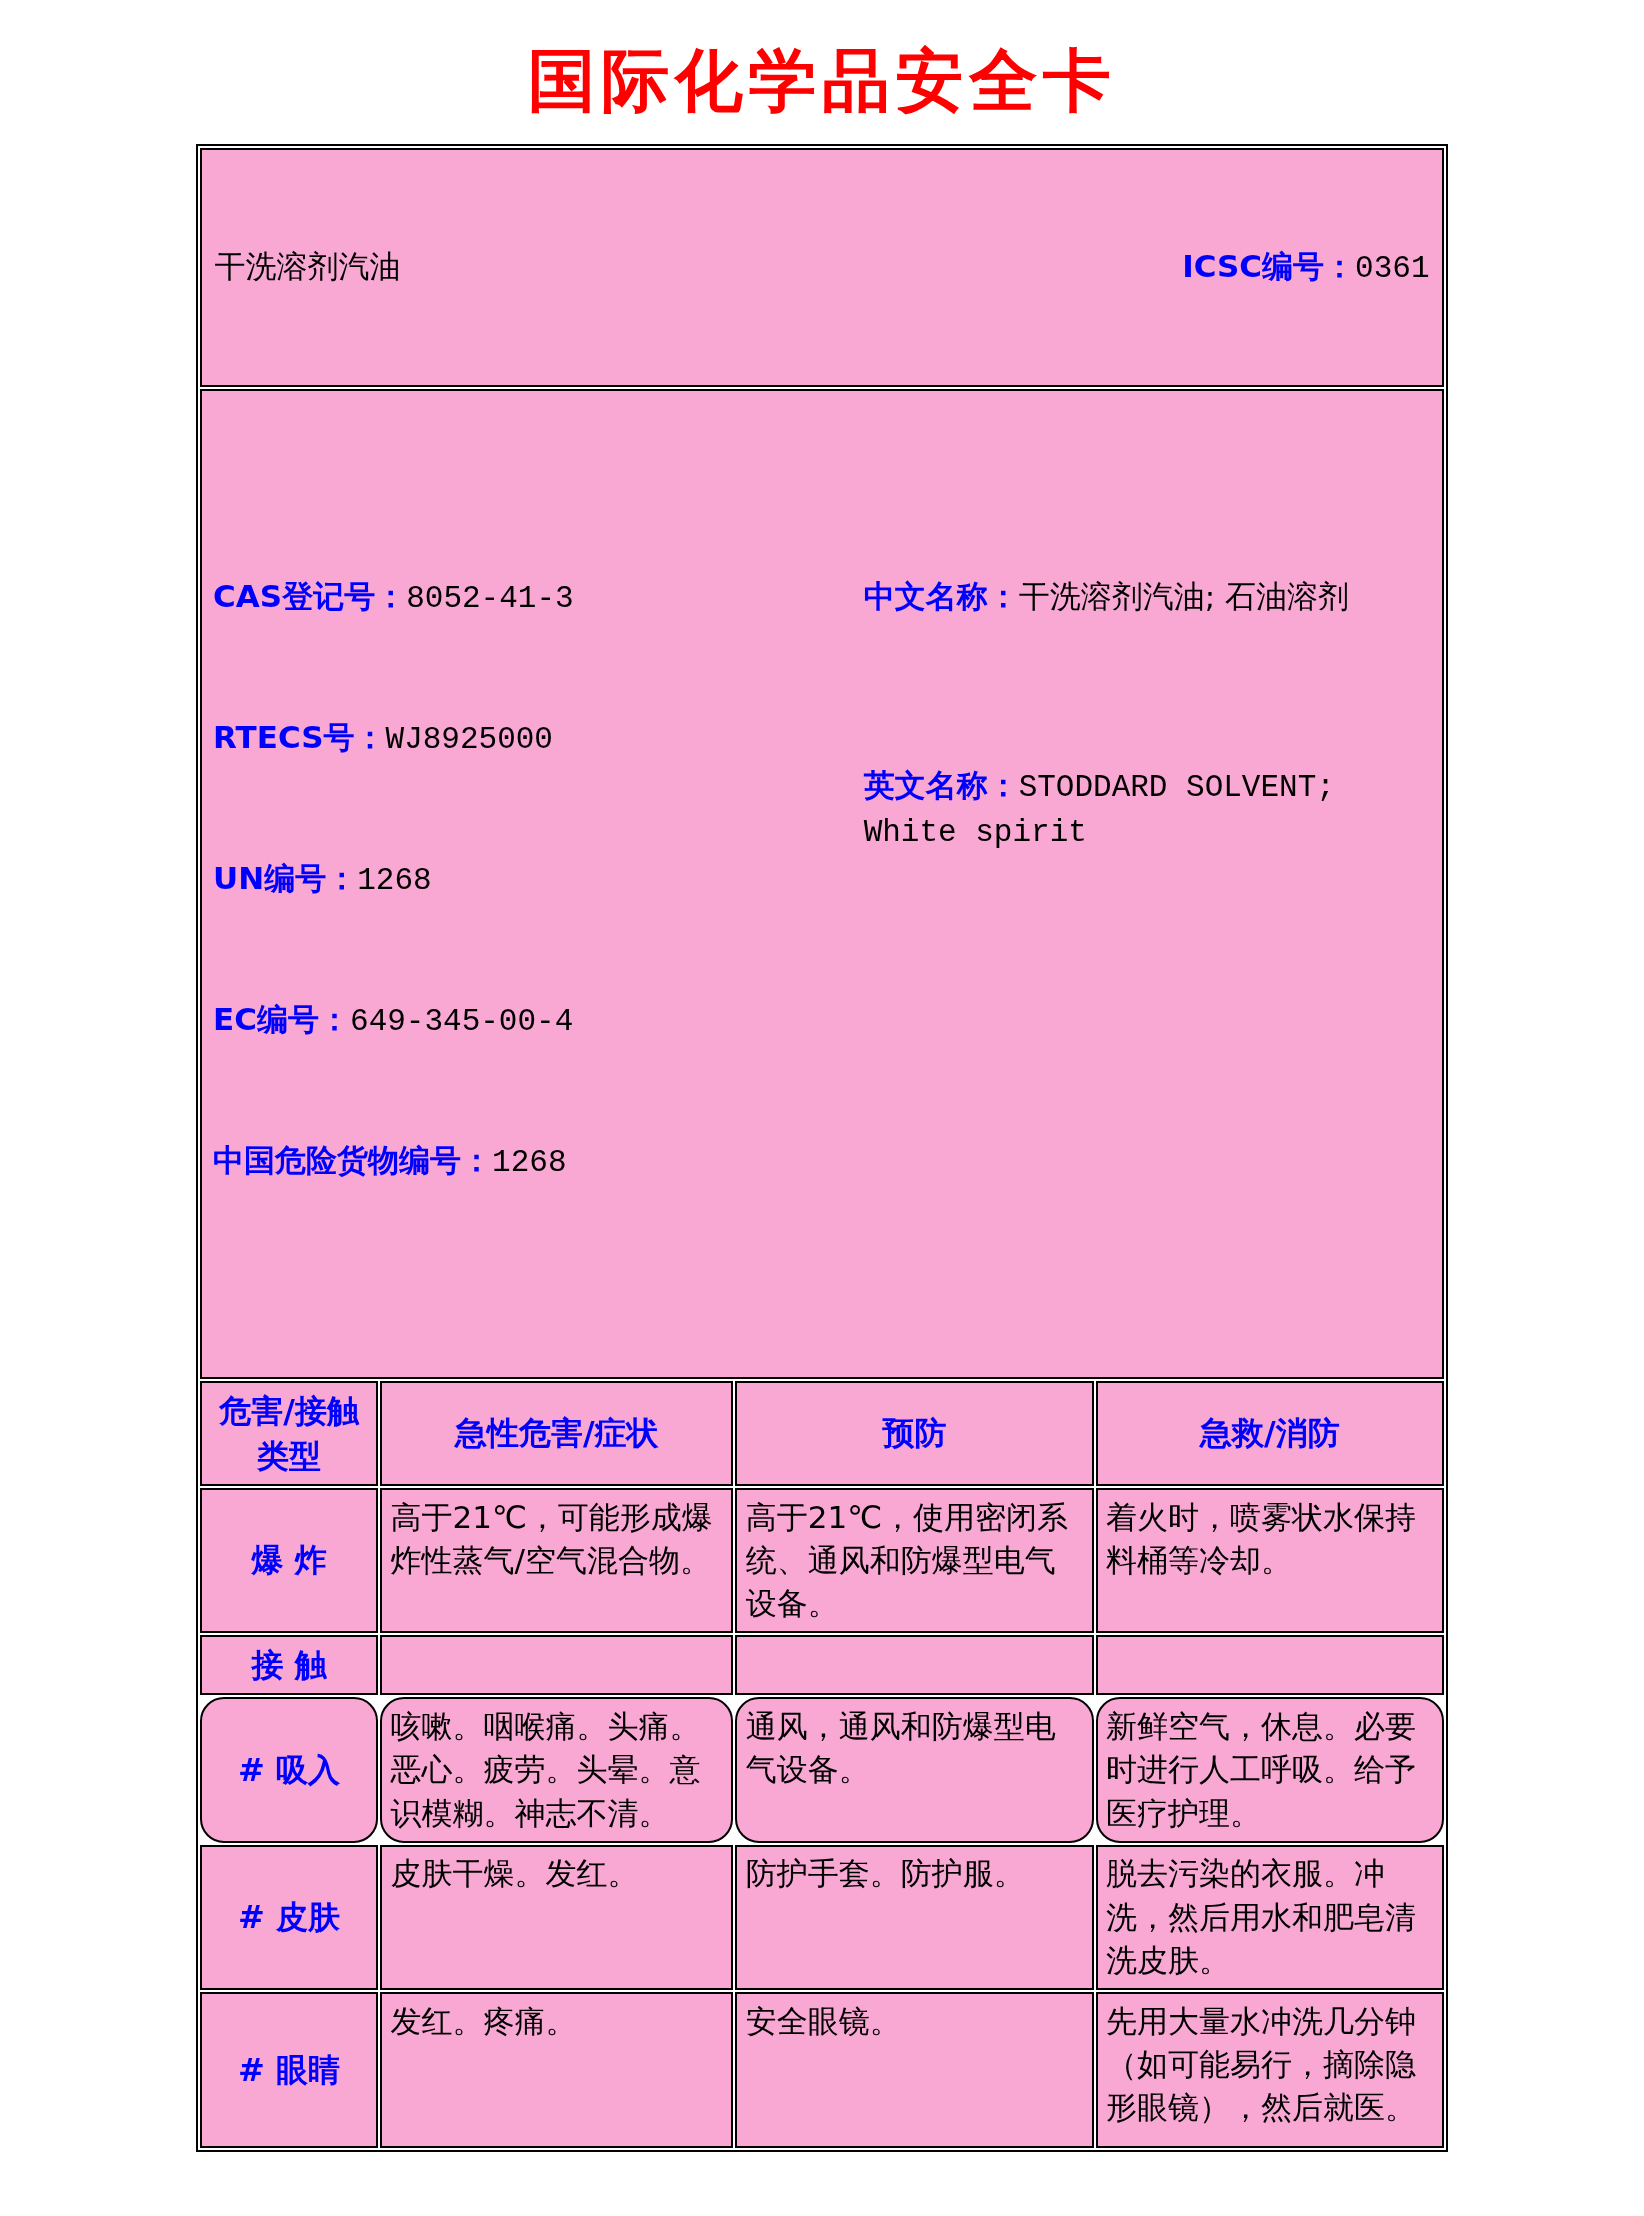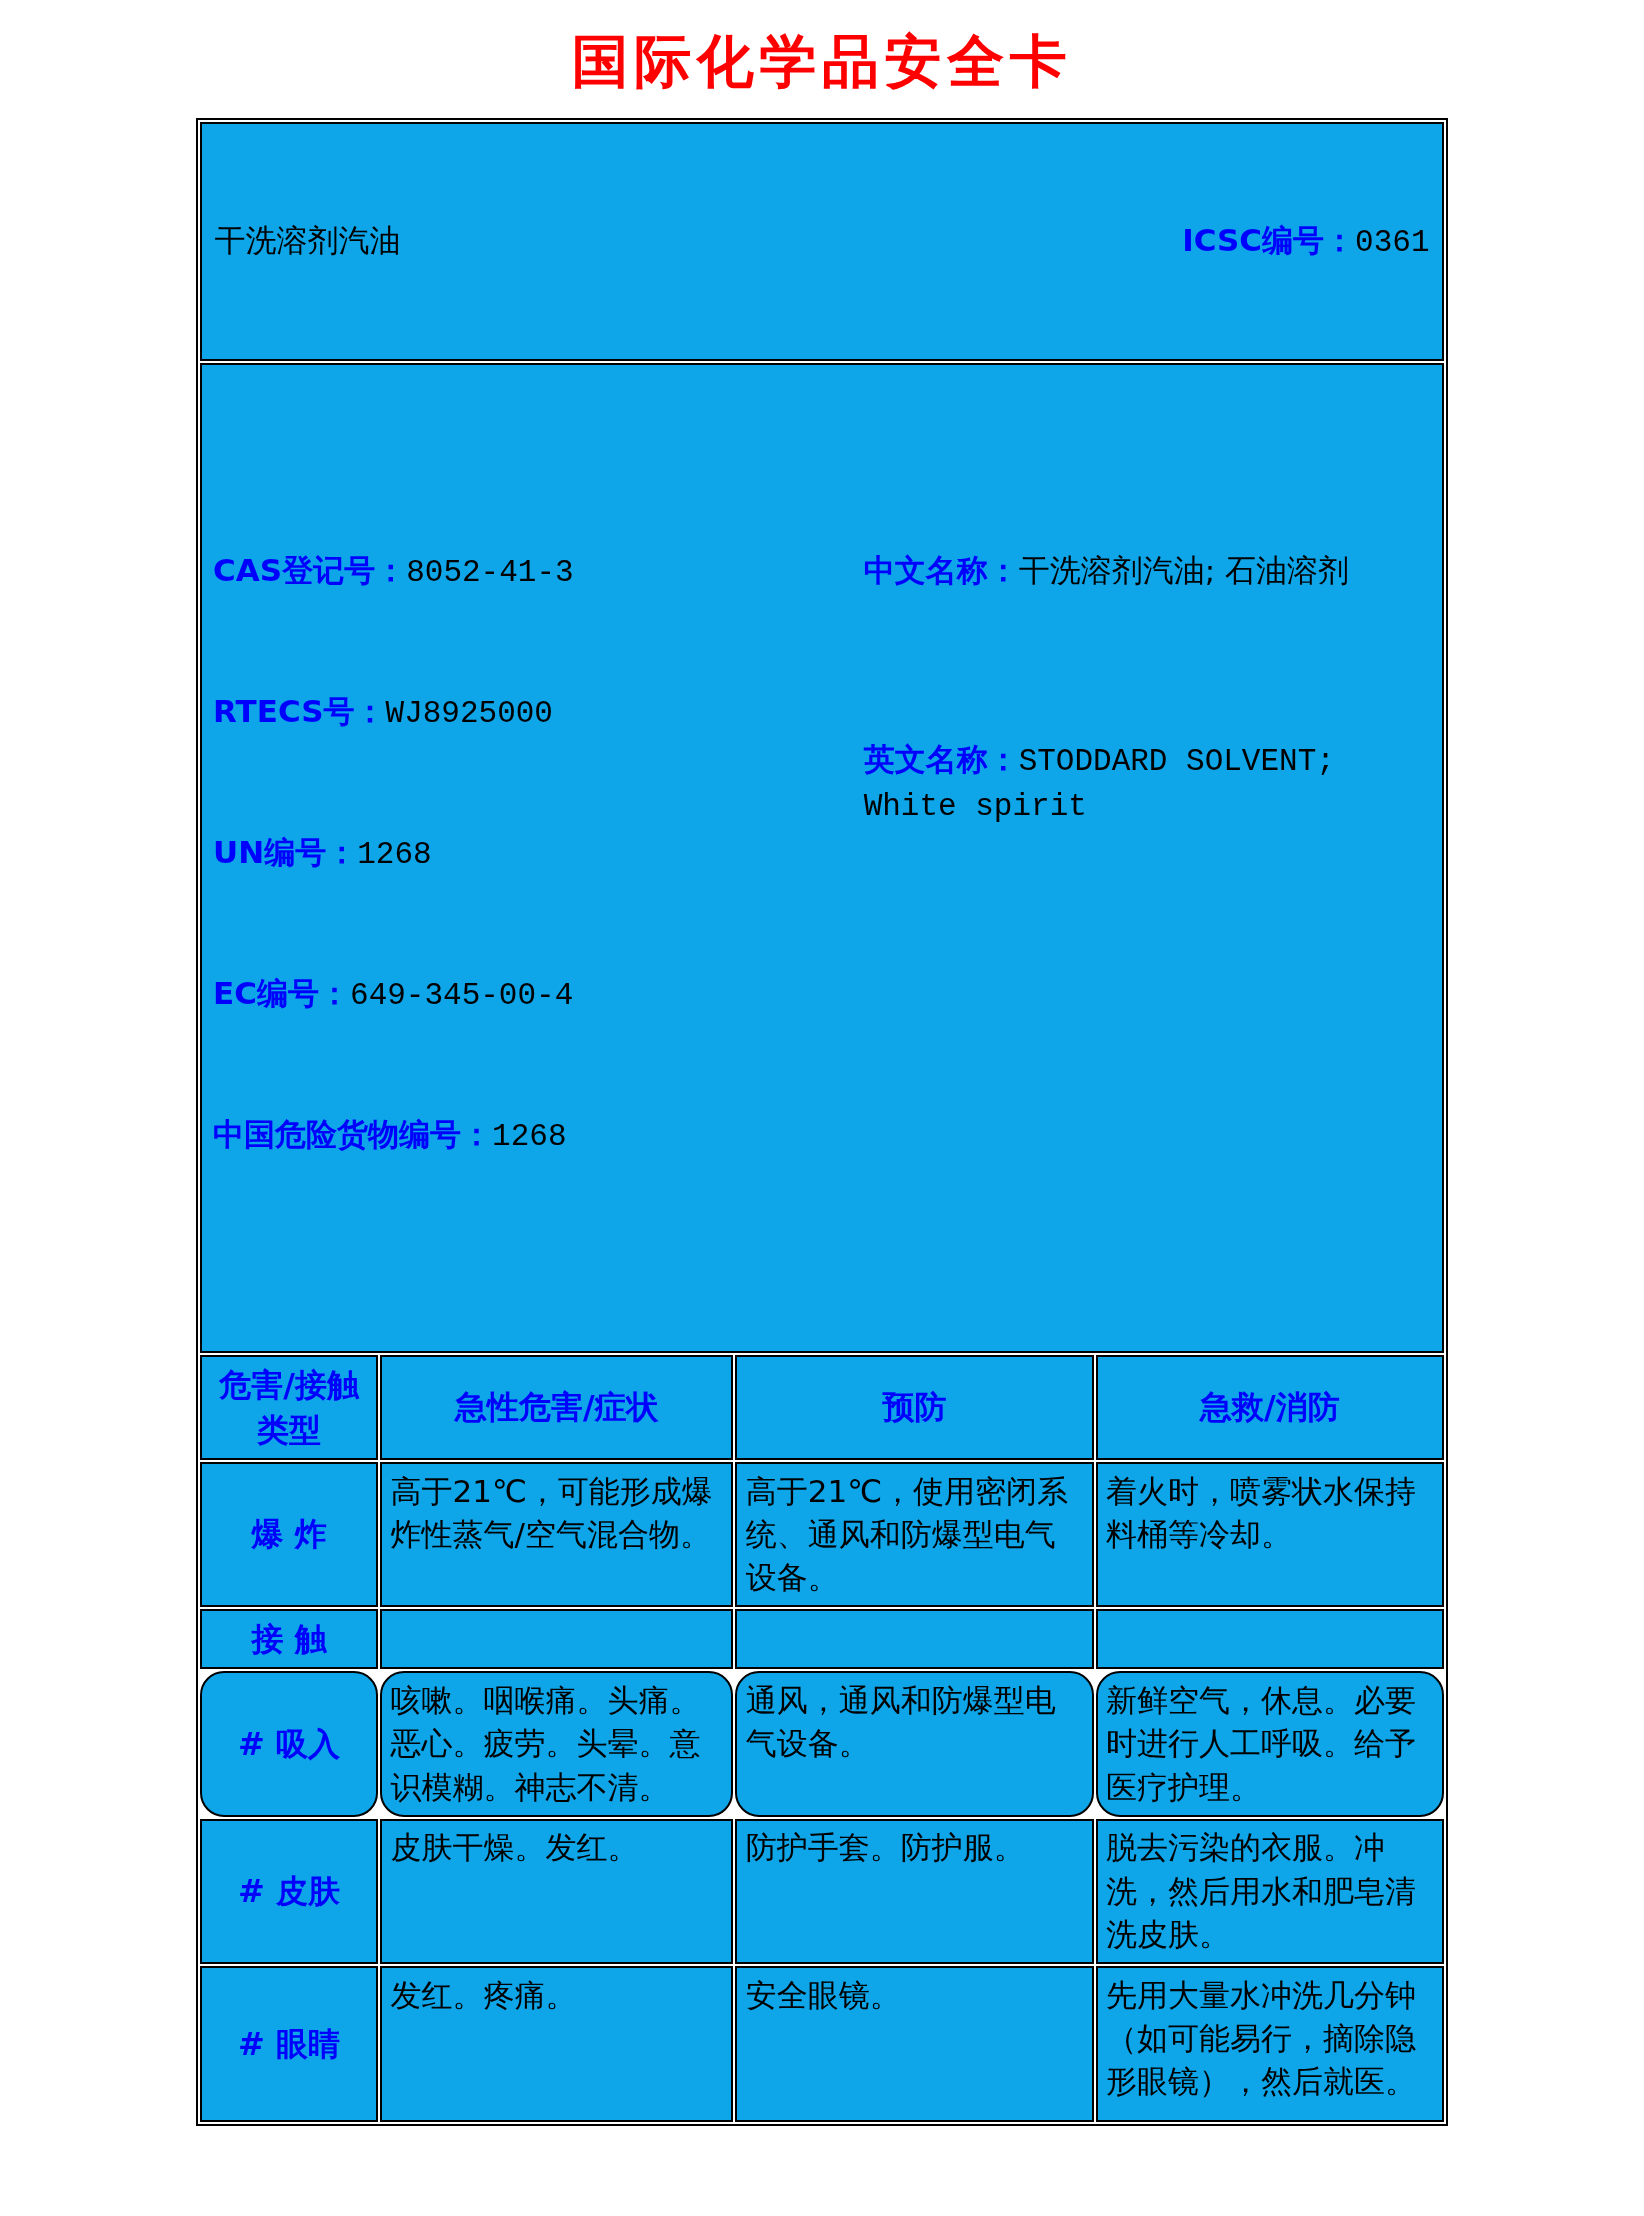--- a/index.html
+++ b/index.html
@@ -4,23 +4,23 @@
 <style>
   * { box-sizing: border-box; margin: 0; padding: 0; }
   html, body { background: #ffffff; }
   body {
     width: 1644px; height: 2216px;
     font-family: "DejaVu Sans", "Liberation Sans", sans-serif;
     color: #000000;
     position: relative;
   }
   .page-title {
-    padding-top: 24px;
+    padding-top: 36px;
     text-align: center;
-    font-size: 57px;
+    font-size: 68px;
     font-weight: bold;
     color: #ff0000;
     letter-spacing: 5.6px;
     margin-bottom: 16.7px;
   }
   table.card {
     margin-left: 196px;
     width: 1252px;
     table-layout: fixed;
     border-collapse: separate;
@@ -29,21 +29,21 @@
     background: #ffffff;
   }
   td {
     border: 2.1px solid #000;
     padding: 5.6px 8.3px;
     vertical-align: top;
     font-size: 31px;
     line-height: 1.40;
     white-space: pre-wrap;
     word-break: break-word;
-    background: #0ea5e9;
+    background: #f9a8d4;
   }
   .blue { color: #0000ff; font-weight: bold; }
   .mono { font-family: "Liberation Mono", "DejaVu Sans Mono", monospace; }
   td.label-cell {
     color: #0000ff;
     font-weight: bold;
     text-align: center;
     vertical-align: middle;
     font-size: 32px;
   }

